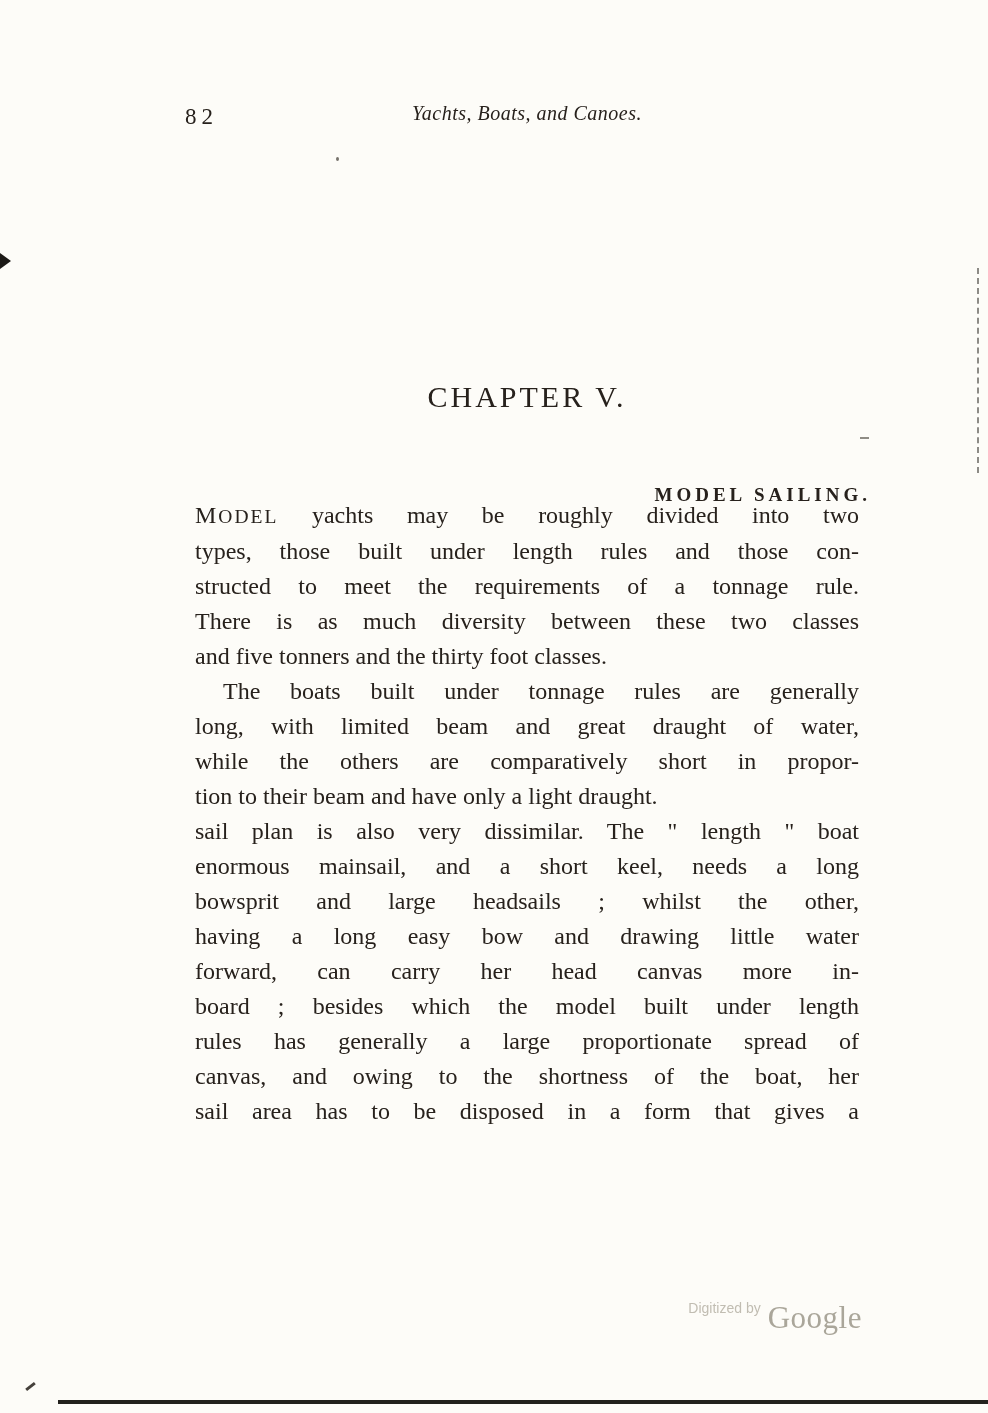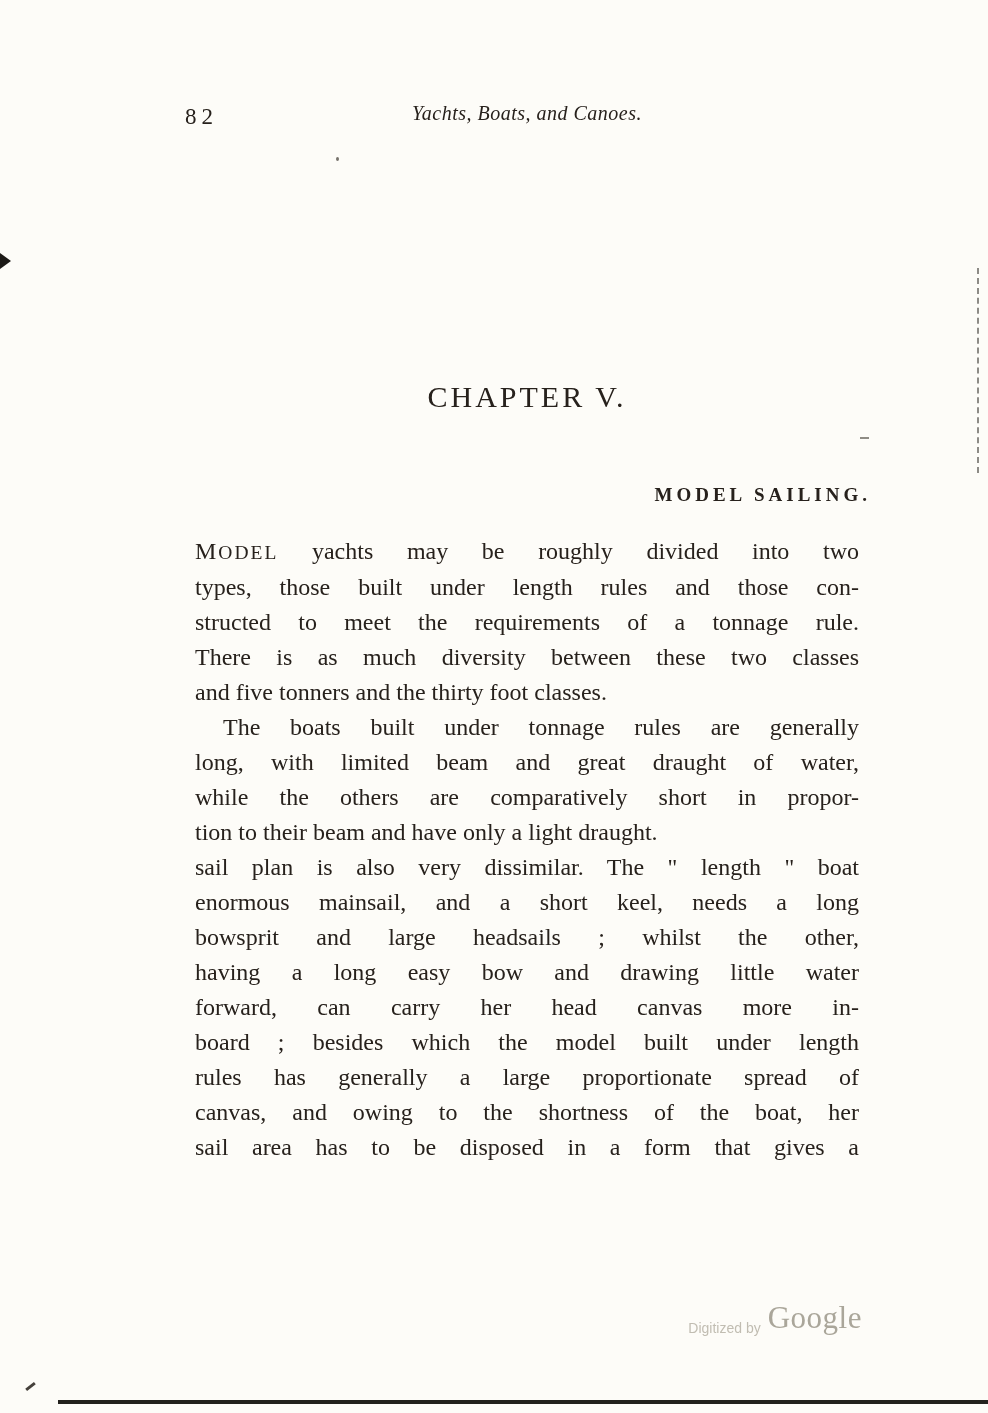--- a/index.html
+++ b/index.html
@@ -66,21 +66,20 @@
   }
 
   
   .body-text {
     position: absolute;
     left: 195px;
     top: 498px;
     width: 664px;
     font-size: 24px;
     line-height: 35px;
-    margin-top: 36px;
   }
   .line {
     text-align: justify;
     text-align-last: justify;
     white-space: normal;
   }
   .line.last {
     text-align-last: left;
   }
   .line.indent {
@@ -93,21 +92,21 @@
     font-size: 19.5px;
     letter-spacing: 2px;
   }
 
   
   .footer {
     position: absolute;
     top: 1300px;
     right: 126px;
     display: flex;
-    align-items: flex-end;
+    align-items: flex-start;
     gap: 7px;
   }
   .digitized {
     font-family: "Liberation Sans", sans-serif;
     font-size: 14px;
     color: #c1bdb2;
   }
   .google {
     font-size: 31px;
     color: #aaa69a;

